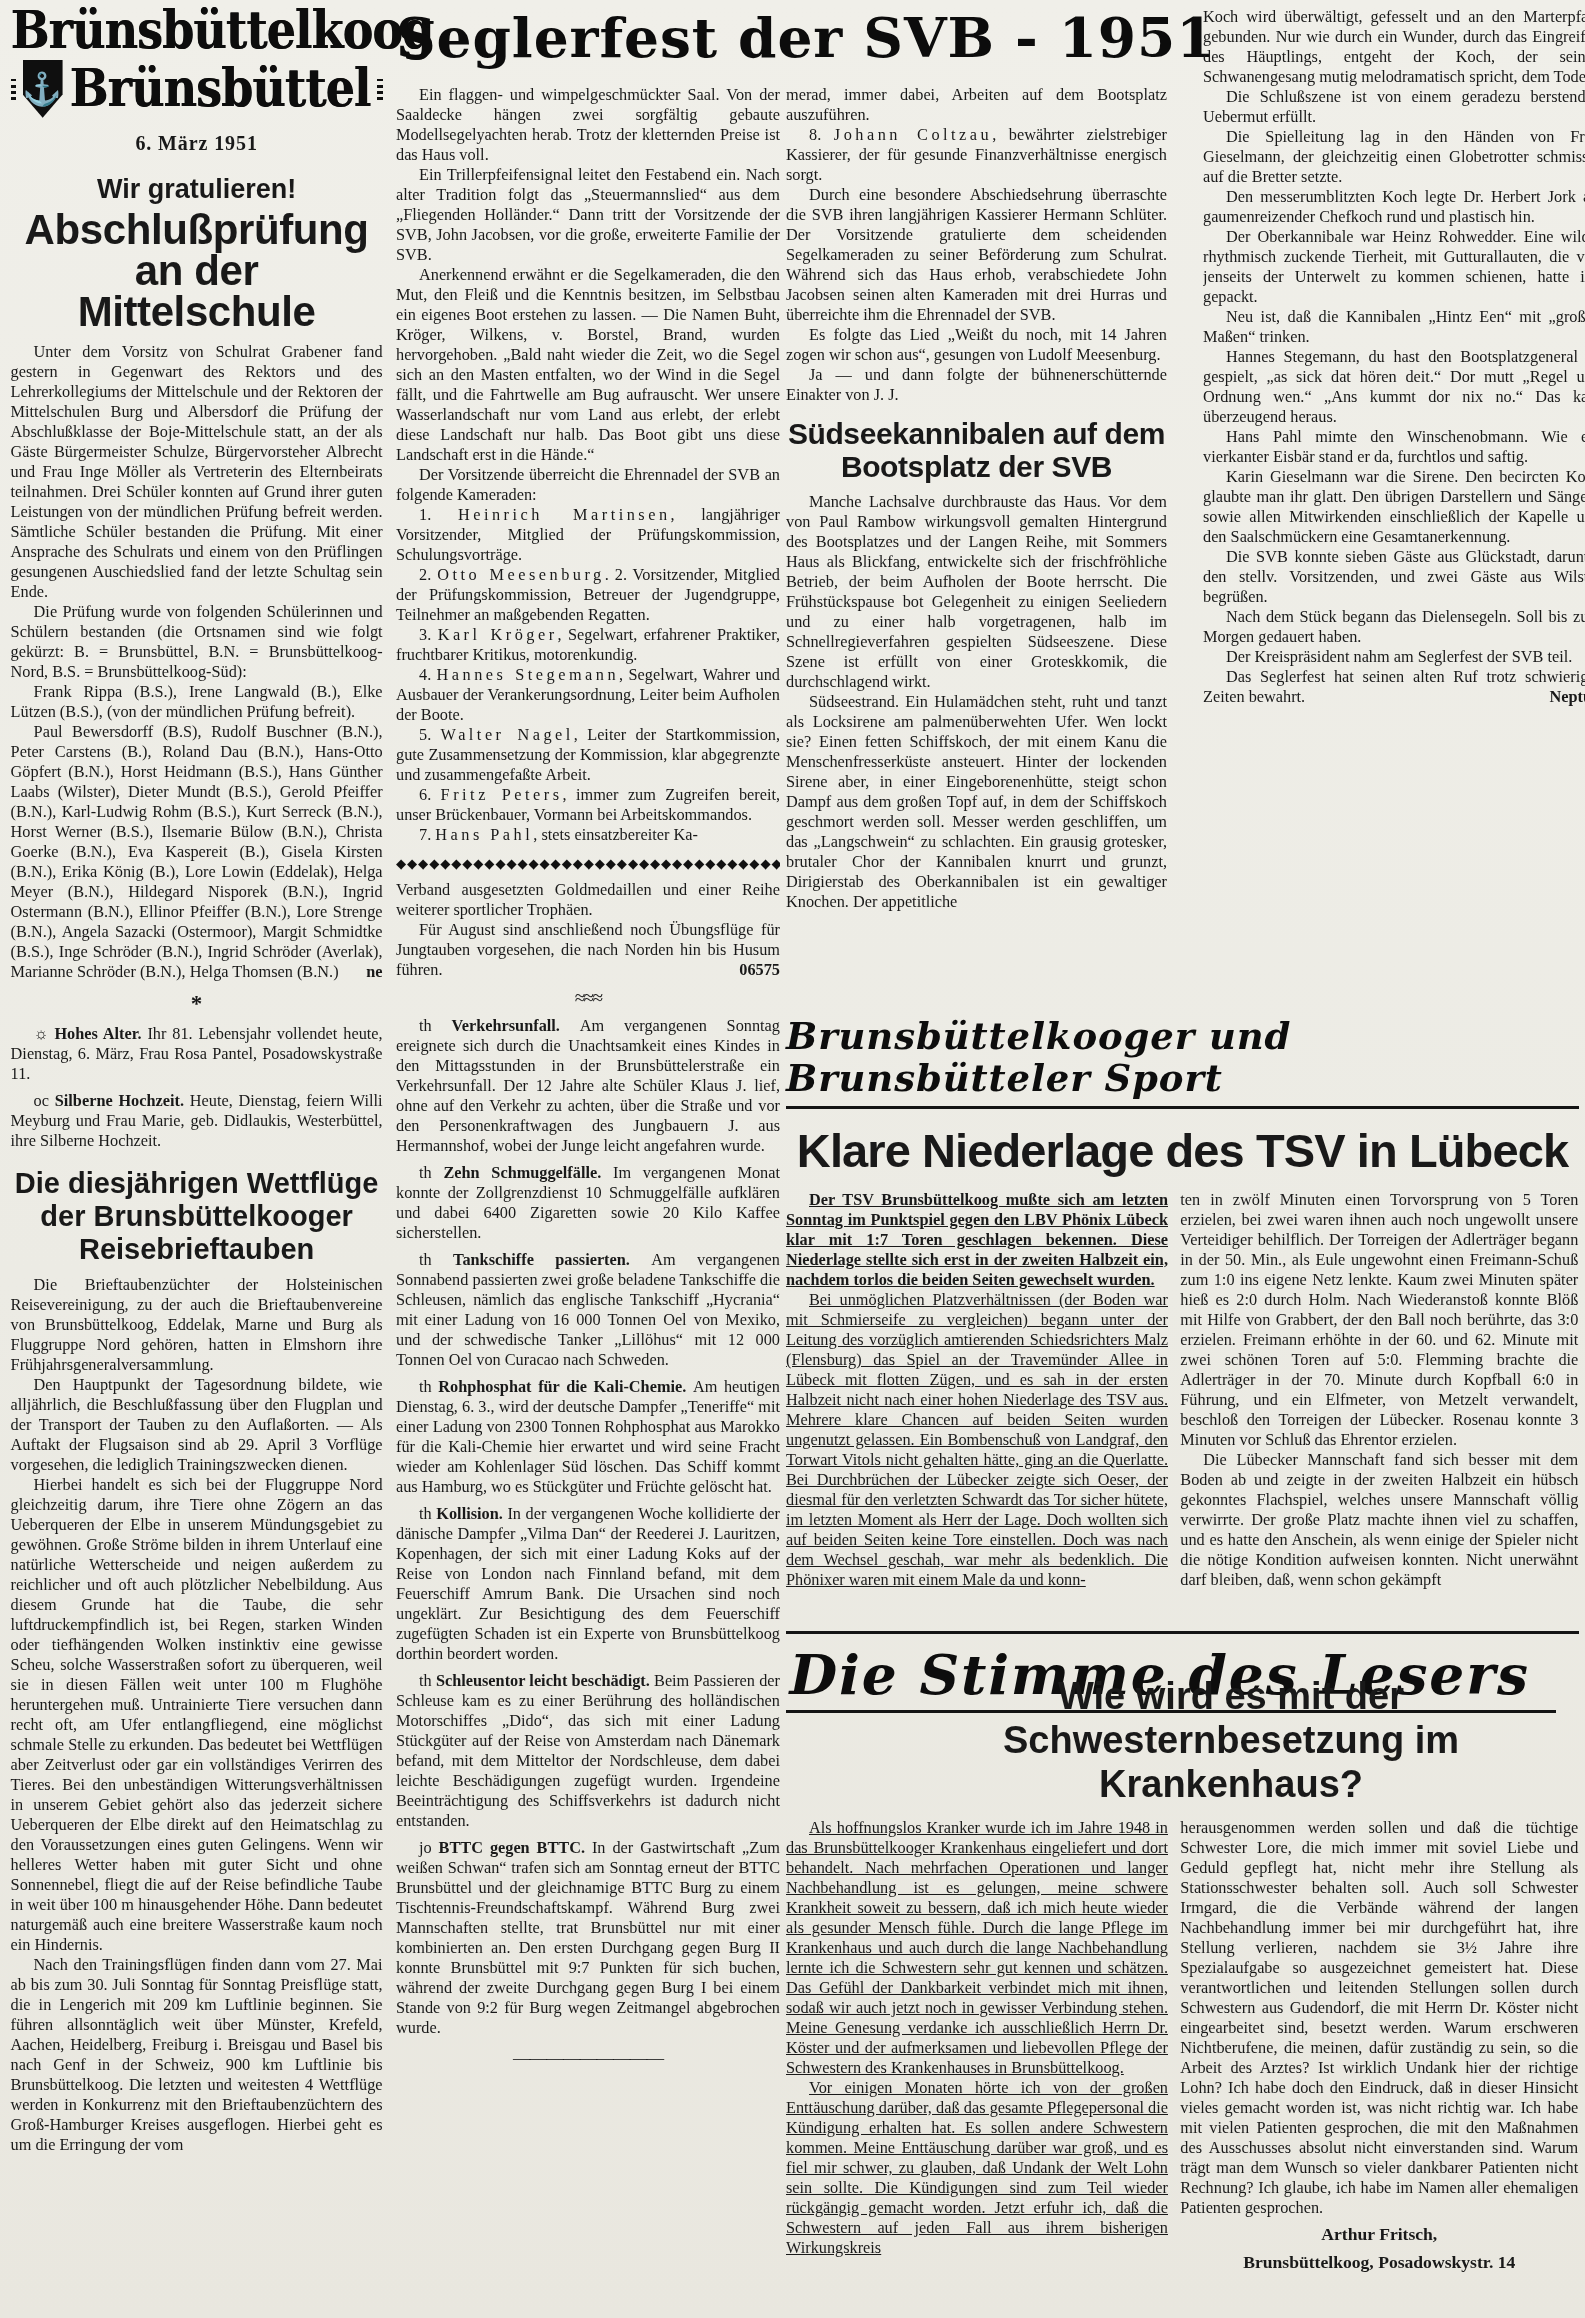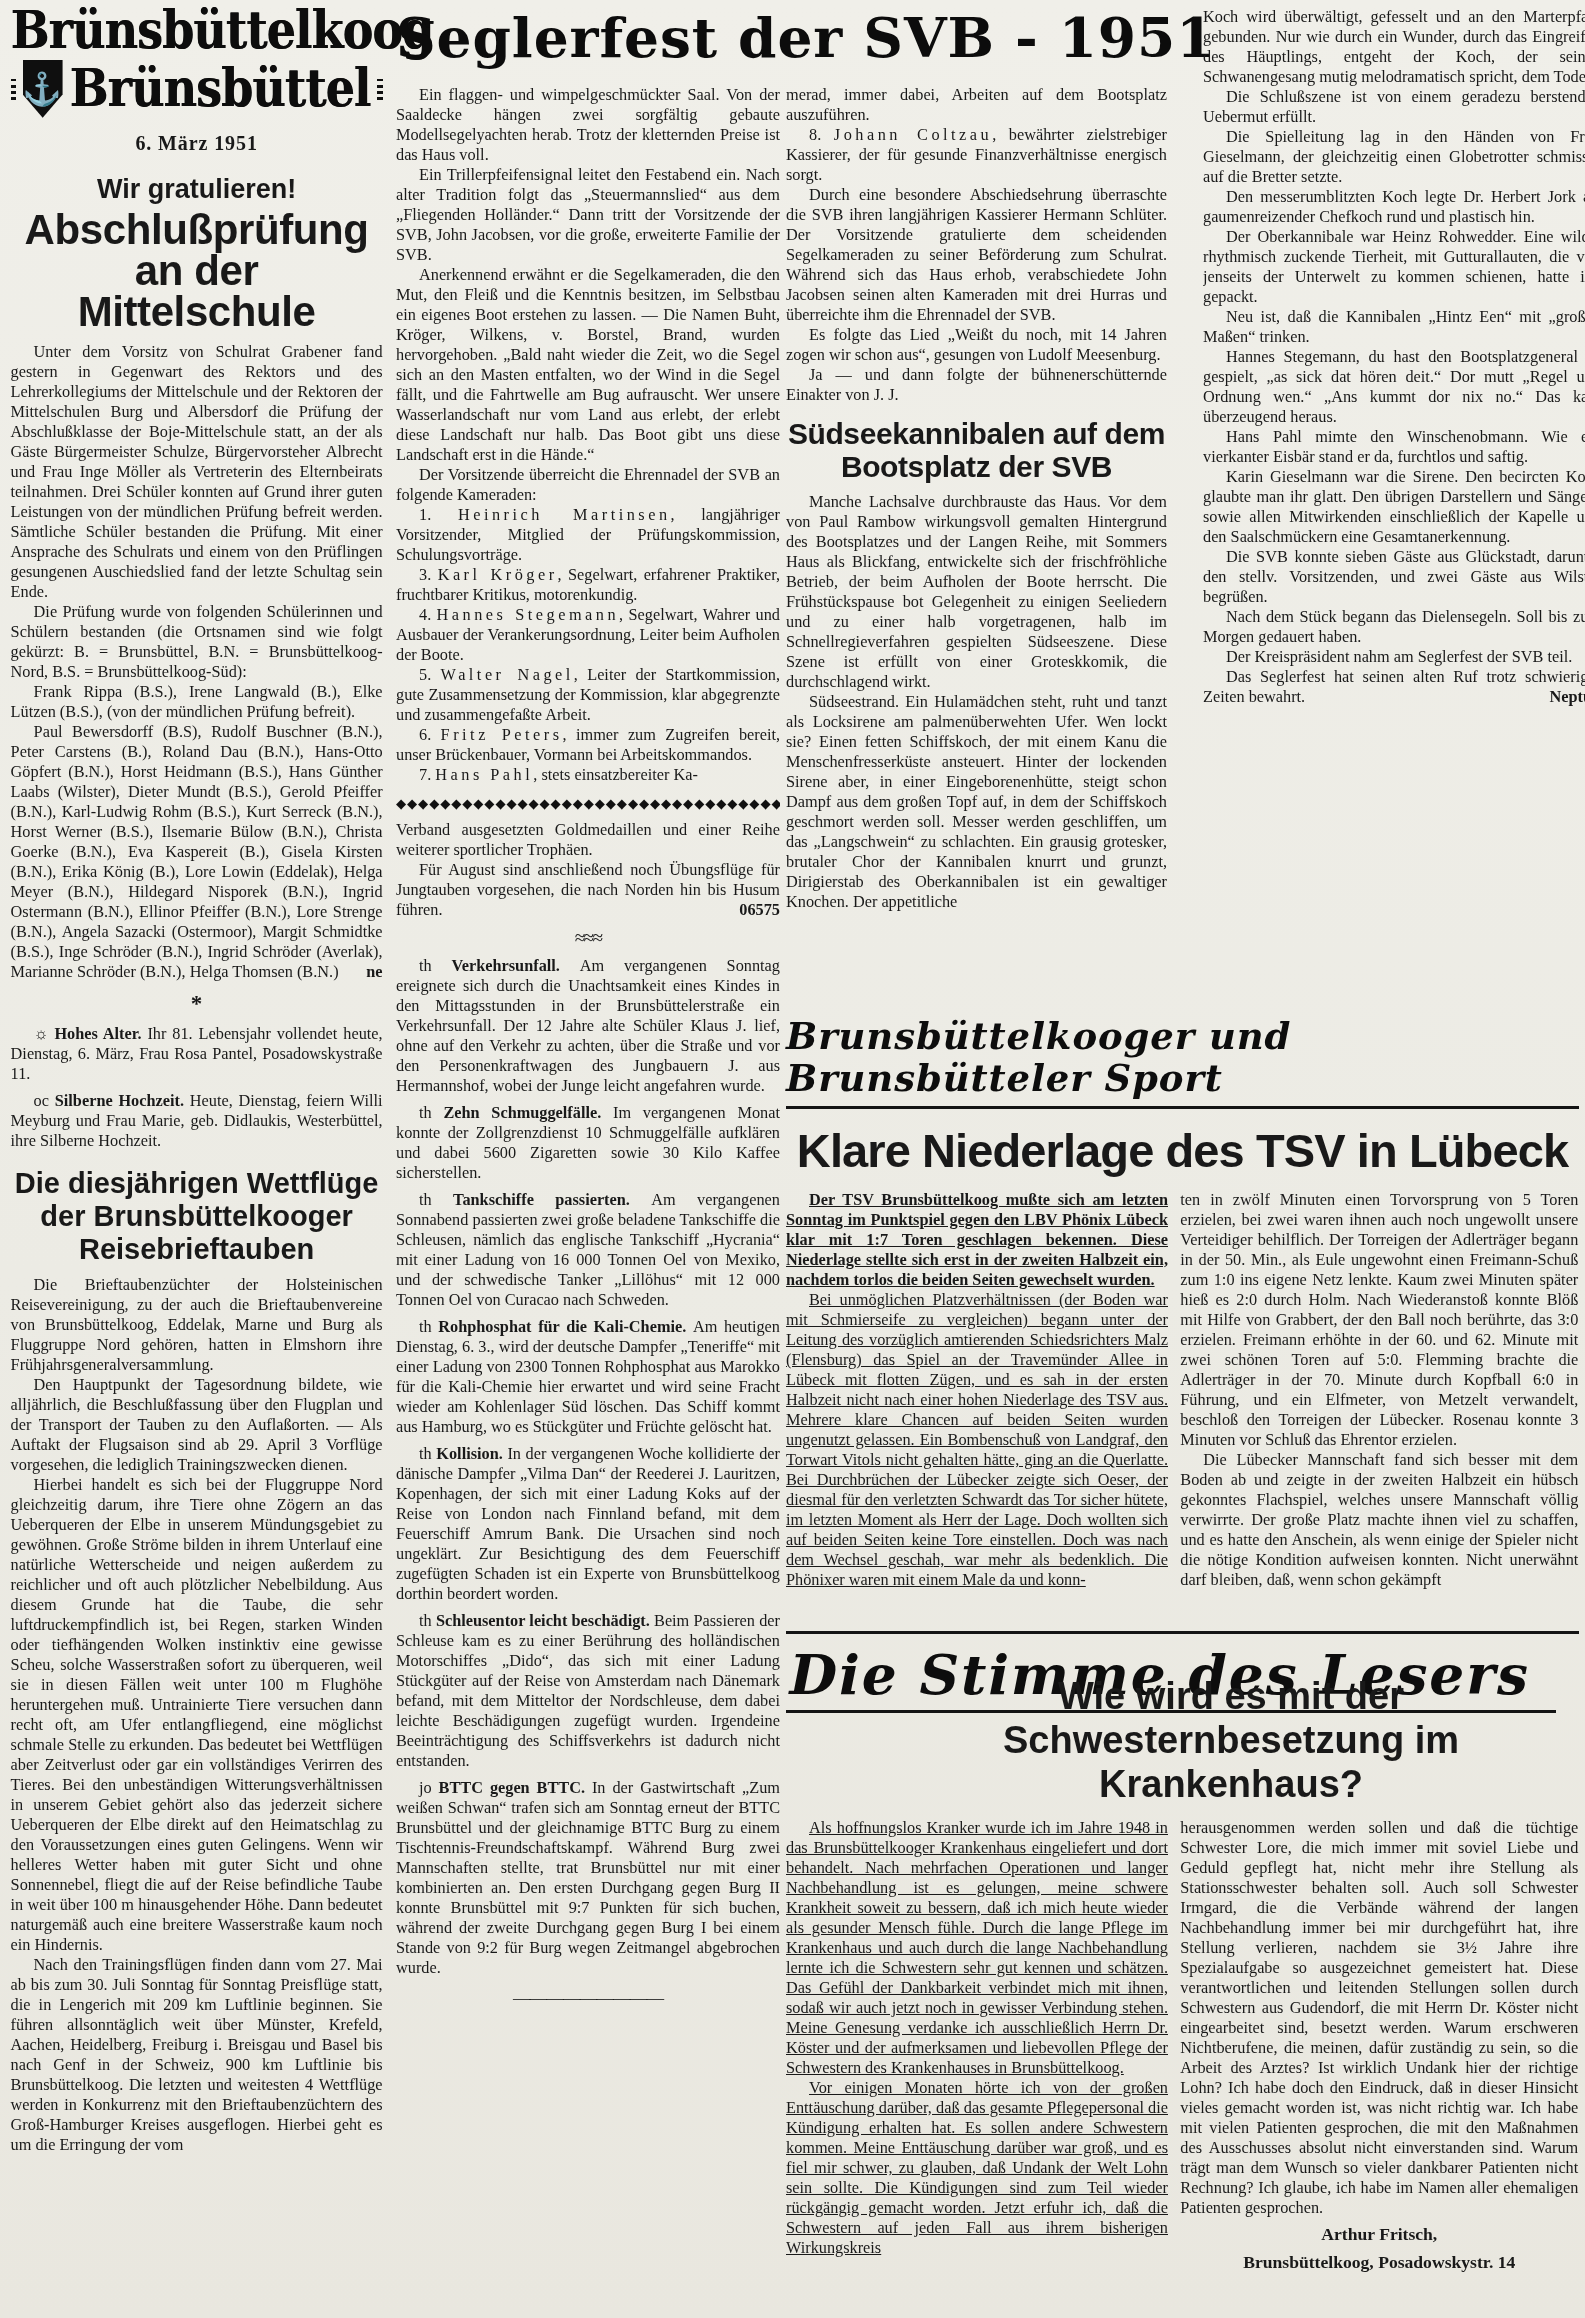--- a/index.html
+++ b/index.html
@@ -96,35 +96,36 @@
 
   <div id="seg-title">Seglerfest der SVB - 1951</div>
 
   <div class="col" id="col2">
     <p class="p">Ein flaggen- und wimpelgeschmückter Saal. Von der Saaldecke hängen zwei sorgfältig gebaute Modellsegelyachten herab. Trotz der kletternden Preise ist das Haus voll.</p>
     <p class="p">Ein Trillerpfeifensignal leitet den Festabend ein. Nach alter Tradition folgt das „Steuermannslied“ aus dem „Fliegenden Holländer.“ Dann tritt der Vorsitzende der SVB, John Jacobsen, vor die große, erweiterte Familie der SVB.</p>
     <p class="p">Anerkennend erwähnt er die Segelkameraden, die den Mut, den Fleiß und die Kenntnis besitzen, im Selbstbau ein eigenes Boot erstehen zu lassen. — Die Namen Buht, Kröger, Wilkens, v. Borstel, Brand, wurden hervorgehoben. „Bald naht wieder die Zeit, wo die Segel sich an den Masten entfalten, wo der Wind in die Segel fällt, und die Fahrtwelle am Bug aufrauscht. Wer unsere Wasserlandschaft nur vom Land aus erlebt, der erlebt diese Landschaft nur halb. Das Boot gibt uns diese Landschaft erst in die Hände.“</p>
     <p class="p">Der Vorsitzende überreicht die Ehrennadel der SVB an folgende Kameraden:</p>
 
     <p class="p"><span>1. </span><span class="sperr">Heinrich Martinsen</span><span>, langjähriger Vorsitzender, Mitglied der Prüfungskommission, Schulungsvorträge.</span></p>
+    <p class="p"><span>2. </span><span class="sperr">Otto Meesenburg</span><span>. 2. Vorsitzender, Mitglied der Prüfungskommission, Betreuer der Jugendgruppe, Teilnehmer an maßgebenden Regatten.</span></p>
     <p class="p"><span>3. </span><span class="sperr">Karl Kröger</span><span>, Segelwart, erfahrener Praktiker, fruchtbarer Kritikus, motorenkundig.</span></p>
     <p class="p"><span>4. </span><span class="sperr">Hannes Stegemann</span><span>, Segelwart, Wahrer und Ausbauer der Verankerungsordnung, Leiter beim Aufholen der Boote.</span></p>
     <p class="p"><span>5. </span><span class="sperr">Walter Nagel</span><span>, Leiter der Startkommission, gute Zusammensetzung der Kommission, klar abgegrenzte und zusammengefaßte Arbeit.</span></p>
     <p class="p"><span>6. </span><span class="sperr">Fritz Peters</span><span>, immer zum Zugreifen bereit, unser Brückenbauer, Vormann bei Arbeitskommandos.</span></p>
     <p class="p"><span>7. </span><span class="sperr">Hans Pahl</span><span>, stets einsatzbereiter Ka-</span></p>
 
     <div class="sep-diamonds">◆◆◆◆◆◆◆◆◆◆◆◆◆◆◆◆◆◆◆◆◆◆◆◆◆◆◆◆◆◆◆◆◆◆◆◆◆◆◆◆◆◆◆◆◆◆</div>
 
     <p class="p noind">Verband ausgesetzten Goldmedaillen und einer Reihe weiterer sportlicher Trophäen.</p>
     <p class="p"><span>Für August sind anschließend noch Übungsflüge für Jungtauben vorgesehen, die nach Norden hin bis Husum führen.</span> <span class="code">06575</span></p>
 
     <div class="sep-squiggle">≈≈≈</div>
 
     <p class="brief"><span>th </span><span class="bt">Verkehrsunfall. </span><span>Am vergangenen Sonntag ereignete sich durch die Unachtsamkeit eines Kindes in den Mittagsstunden in der Brunsbüttelerstraße ein Verkehrsunfall. Der 12 Jahre alte Schüler Klaus J. lief, ohne auf den Verkehr zu achten, über die Straße und vor den Personenkraftwagen des Jungbauern J. aus Hermannshof, wobei der Junge leicht angefahren wurde.</span></p>
-    <p class="brief"><span>th </span><span class="bt">Zehn Schmuggelfälle. </span><span>Im vergangenen Monat konnte der Zollgrenzdienst 10 Schmuggelfälle aufklären und dabei 5600 Zigaretten sowie 30 Kilo Kaffee sicherstellen.</span></p>
+    <p class="brief"><span>th </span><span class="bt">Zehn Schmuggelfälle. </span><span>Im vergangenen Monat konnte der Zollgrenzdienst 10 Schmuggelfälle aufklären und dabei 6400 Zigaretten sowie 20 Kilo Kaffee sicherstellen.</span></p>
     <p class="brief"><span>th </span><span class="bt">Tankschiffe passierten. </span><span>Am vergangenen Sonnabend passierten zwei große beladene Tankschiffe die Schleusen, nämlich das englische Tankschiff „Hycrania“ mit einer Ladung von 16 000 Tonnen Oel von Mexiko, und der schwedische Tanker „Lillöhus“ mit 12 000 Tonnen Oel von Curacao nach Schweden.</span></p>
     <p class="brief"><span>th </span><span class="bt">Rohphosphat für die Kali-Chemie. </span><span>Am heutigen Dienstag, 6. 3., wird der deutsche Dampfer „Teneriffe“ mit einer Ladung von 2300 Tonnen Rohphosphat aus Marokko für die Kali-Chemie hier erwartet und wird seine Fracht wieder am Kohlenlager Süd löschen. Das Schiff kommt aus Hamburg, wo es Stückgüter und Früchte gelöscht hat.</span></p>
     <p class="brief"><span>th </span><span class="bt">Kollision. </span><span>In der vergangenen Woche kollidierte der dänische Dampfer „Vilma Dan“ der Reederei J. Lauritzen, Kopenhagen, der sich mit einer Ladung Koks auf der Reise von London nach Finnland befand, mit dem Feuerschiff Amrum Bank. Die Ursachen sind noch ungeklärt. Zur Besichtigung des dem Feuerschiff zugefügten Schaden ist ein Experte von Brunsbüttelkoog dorthin beordert worden.</span></p>
     <p class="brief"><span>th </span><span class="bt">Schleusentor leicht beschädigt. </span><span>Beim Passieren der Schleuse kam es zu einer Berührung des holländischen Motorschiffes „Dido“, das sich mit einer Ladung Stückgüter auf der Reise von Amsterdam nach Dänemark befand, mit dem Mitteltor der Nordschleuse, dem dabei leichte Beschädigungen zugefügt wurden. Irgendeine Beeinträchtigung des Schiffsverkehrs ist dadurch nicht entstanden.</span></p>
     <p class="brief"><span>jo </span><span class="bt">BTTC gegen BTTC. </span><span>In der Gastwirtschaft „Zum weißen Schwan“ trafen sich am Sonntag erneut der BTTC Brunsbüttel und der gleichnamige BTTC Burg zu einem Tischtennis-Freundschaftskampf. Während Burg zwei Mannschaften stellte, trat Brunsbüttel nur mit einer kombinierten an. Den ersten Durchgang gegen Burg II konnte Brunsbüttel mit 9:7 Punkten für sich buchen, während der zweite Durchgang gegen Burg I bei einem Stande von 9:2 für Burg wegen Zeitmangel abgebrochen wurde.</span></p>
     <div class="sep-dash">—————————</div>
   </div>
 
   <div class="col" id="col3">
     <p class="p noind">merad, immer dabei, Arbeiten auf dem Bootsplatz auszuführen.</p>

